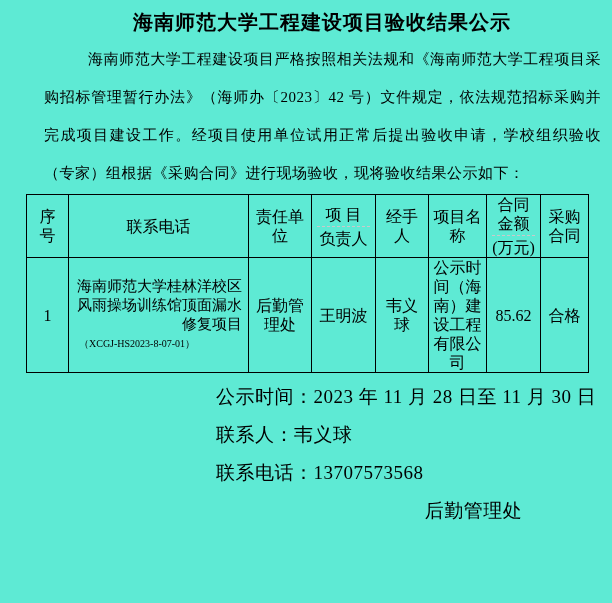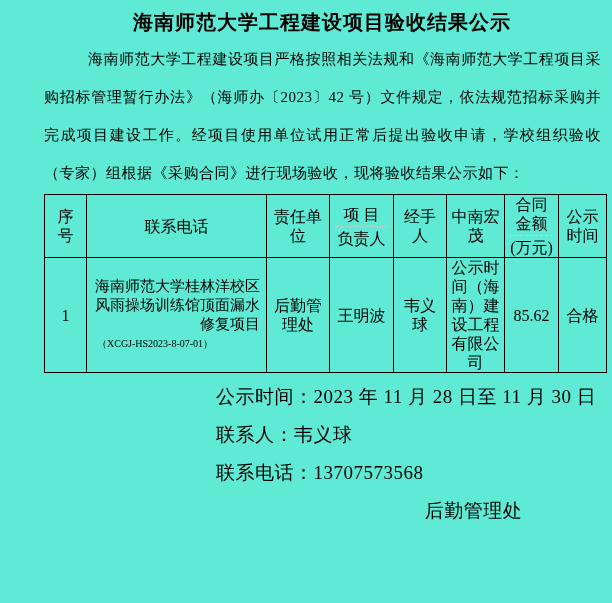--- a/index.html
+++ b/index.html
@@ -30,21 +30,21 @@
     margin: 4px 27px 0 28px;
     font-size: 15px;
     line-height: 38px;
     text-align: justify;
     text-indent: 44px;
     letter-spacing: 0.5px;
   }
   table.result-table {
     border-collapse: collapse;
     table-layout: fixed;
-    margin: 2px 0 0 28px;
+    margin: 2px 0 0 10px;
     width: 562px;
     font-size: 16px;
   }
   .result-table th, .result-table td {
     border: 1px solid #000000;
     font-weight: normal;
     text-align: center;
     vertical-align: middle;
     padding: 0 4px;
     line-height: 19px;
@@ -117,28 +117,28 @@
       <tr>
         <th class="col-index-cell">序号</th>
         <th>联系电话</th>
         <th>责任单位</th>
         <th>
           <div>项 目</div>
           <div class="split-divider"></div>
           <div>负责人</div>
         </th>
         <th class="col-narrow-cell">经手人</th>
-        <th class="col-narrow-cell">中南宏茂</th>
+        <th class="col-narrow-cell">项目名称</th>
         <th>
           <div>合同</div>
           <div>金额</div>
           <div class="split-divider"></div>
           <div>(万元)</div>
         </th>
-        <th>公示时间</th>
+        <th>采购合同</th>
       </tr>
     </thead>
     <tbody>
       <tr>
         <td class="col-index-cell">1</td>
         <td class="project-cell">
           <div class="project-name">海南师范大学桂林洋校区风雨操场训练馆顶面漏水修复项目</div>
           <div class="project-code">（XCGJ-HS2023-8-07-01）</div>
         </td>
         <td>后勤管理处</td>

